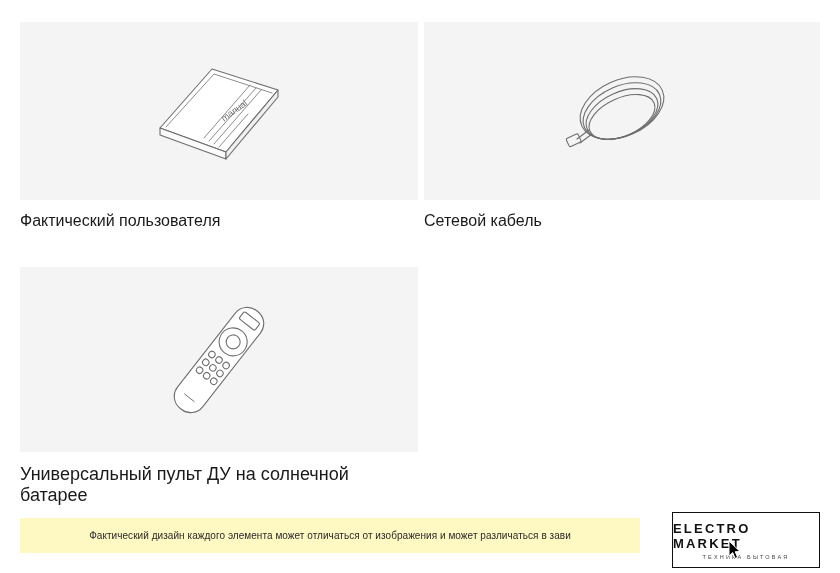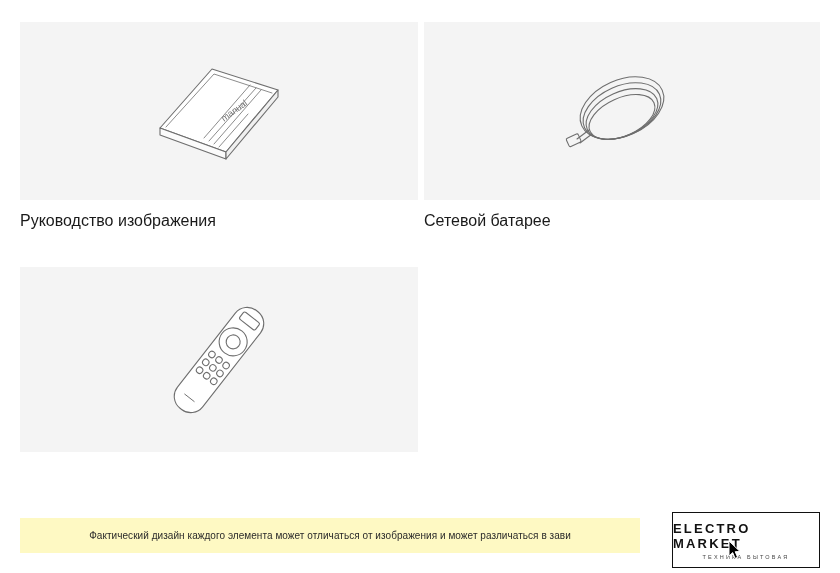--- a/index.html
+++ b/index.html
@@ -133,21 +133,21 @@
               <path d="M65 85 L112 32"></path>
               <path d="M70 88 L117 34"></path>
               <path d="M75 91 L104 58"></path>
             </g>
           </g>
         </svg>
       </div>
     </div>
   </div>
   <div style="position:absolute;left:20px;top:212px;width:398px;">
-    <div class="caption">Руководство изображения</div>
+    <div class="caption">Фактический пользователя</div>
   </div>
 
   <div class="card" id="card-cable">
     <div class="card-body">
       <div class="thumb">
         <svg class="svg-center" width="140" height="110" viewBox="0 0 140 110">
           <g fill="none" stroke="#6e6e6e" stroke-width="1.1" stroke-linecap="round">
             <ellipse cx="70" cy="52" rx="44" ry="28" transform="rotate(-24 70 52)"></ellipse>
             <ellipse cx="70" cy="55" rx="41" ry="25" transform="rotate(-24 70 55)"></ellipse>
             <ellipse cx="70" cy="58" rx="38" ry="22" transform="rotate(-24 70 58)"></ellipse>
@@ -155,21 +155,21 @@
 
             <path d="M40 78 L28 87"></path>
             <path d="M37 74 L25 83"></path>
             <rect x="15" y="80" width="13" height="9" rx="1.5" transform="rotate(-24 21 84)"></rect>
           </g>
         </svg>
       </div>
     </div>
   </div>
   <div style="position:absolute;left:424px;top:212px;width:396px;">
-    <div class="caption">Сетевой батарее</div>
+    <div class="caption">Сетевой кабель</div>
   </div>
 
   <div class="card" id="card-remote">
     <div class="card-body">
       <div class="thumb">
         <svg class="svg-center" width="160" height="140" viewBox="0 0 160 140">
           <g fill="none" stroke="#6e6e6e" stroke-width="1.1" stroke-linejoin="round" stroke-linecap="round">
             <g transform="rotate(38 80 70)">
 
               <rect x="64" y="8" width="32" height="124" rx="15" fill="#ffffff"></rect>
@@ -189,20 +189,24 @@
               <circle cx="80" cy="90" r="3.2"></circle>
               <circle cx="89" cy="90" r="3.2"></circle>
 
               <path d="M74 118 L86 118" stroke-width="0.9"></path>
             </g>
           </g>
         </svg>
       </div>
     </div>
   </div>
+  <div style="position:absolute;left:20px;top:464px;width:398px;">
+    <div class="caption" style="font-size:18px;">Универсальный пульт ДУ
+на солнечной батарее</div>
+  </div>
 
   <div id="disclaimer">
     <div class="txt">Фактический дизайн каждого элемента может отличаться от изображения  и может различаться в зави</div>
   </div>
 
   <div id="logo">
     <div class="logo-main">ELECTRO MARKET</div>
     <div class="logo-sub">ТЕХНИКА БЫТОВАЯ</div>
   </div>
 

